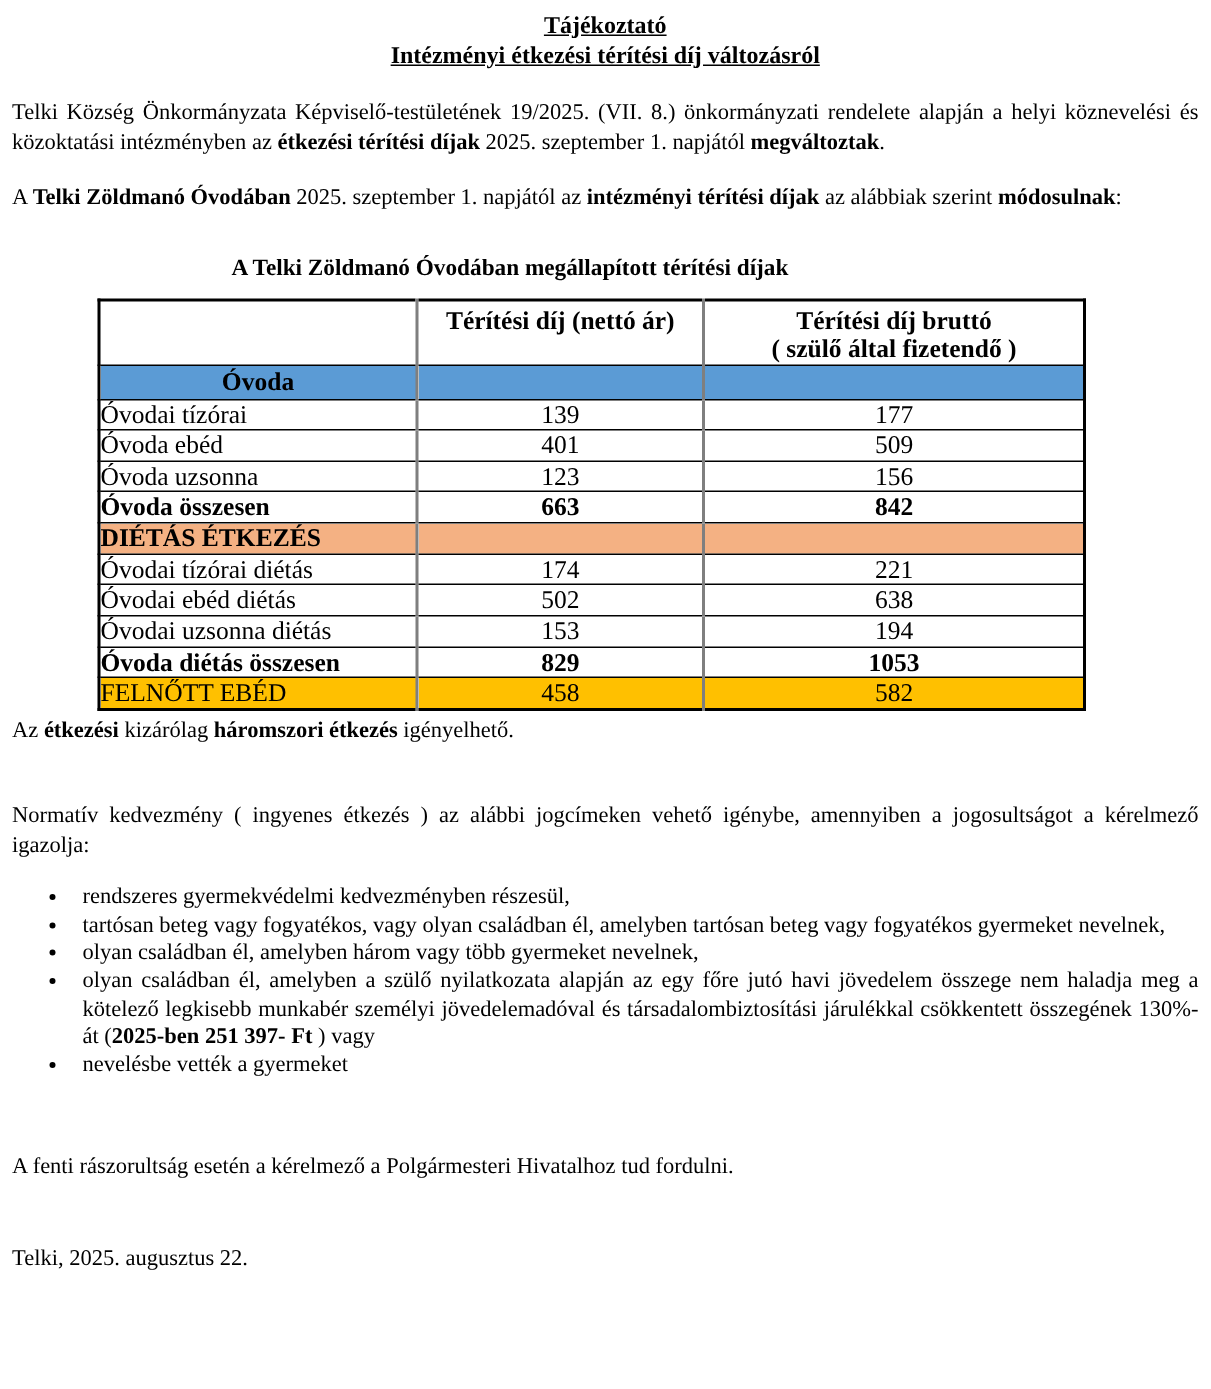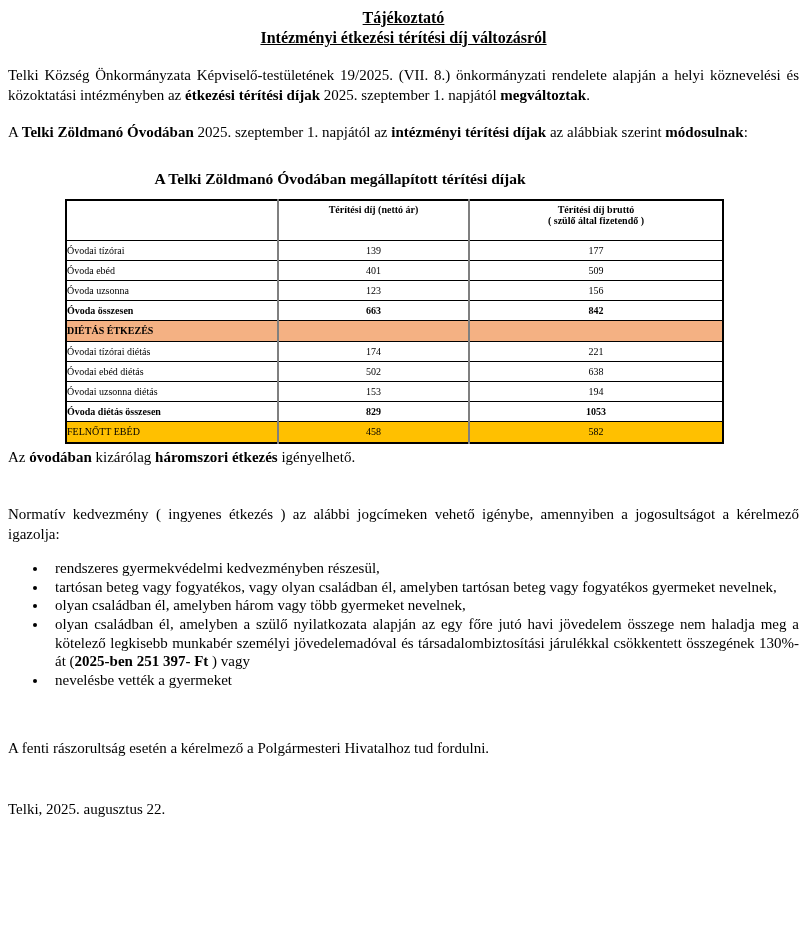--- a/index.html
+++ b/index.html
@@ -20,21 +20,21 @@
   .b { font-weight:bold; }
 
   .tbl-caption {
     margin-top:26px; width:664px; text-align:center;
     font-weight:bold; font-size:15.5px; line-height:1.3;
   }
 
   table.fees {
     border-collapse:collapse; margin:10px 0 0 57px;
     border:2px solid #000; table-layout:fixed; width:657px;
-    font-size:10px;
+    font-size:17px;
   }
   table.fees td, table.fees th {
     border-top:1px solid #000; border-bottom:1px solid #000;
     padding:0; line-height:1.15; vertical-align:middle;
     overflow:hidden; white-space:nowrap;
   }
   table.fees td + td, table.fees th + th { border-left:2px solid #7f7f7f; }
   table.fees th { font-weight:bold; text-align:center; vertical-align:top; padding-top:3px; }
   tr.r-header { height:41px; }
   tr.r-std    { height:20px; }
@@ -84,20 +84,25 @@
       </colgroup>
     <tbody>
         <tr class="r-header">
       <th></th>
       <th>Térítési díj (nettó ár)</th>
       <th>
         <div>Térítési díj bruttó</div>
         <div>( szülő által fizetendő )</div>
       </th>
     </tr>
+    <tr class="r-blue">
+      <td class="lbl">Óvoda</td>
+      <td class="val"></td>
+      <td class="val"></td>
+    </tr>
     <tr class="r-std">
       <td class="lbl">Óvodai tízórai</td>
       <td class="val">139</td>
       <td class="val">177</td>
     </tr>
     <tr class="r-std">
       <td class="lbl">Óvoda ebéd</td>
       <td class="val">401</td>
       <td class="val">509</td>
     </tr>
@@ -137,21 +142,21 @@
       <td class="val">1053</td>
     </tr>
     <tr class="r-gold">
       <td class="lbl">FELNŐTT EBÉD</td>
       <td class="val">458</td>
       <td class="val">582</td>
     </tr>
   </tbody>
     </table>
 
-  <p class="note"><span>Az </span><span class="b">óvodában</span><span> kizárólag </span><span class="b">háromszori étkezés</span><span> igényelhető.</span></p>
+  <p class="note"><span>Az </span><span class="b">étkezési</span><span> kizárólag </span><span class="b">háromszori étkezés</span><span> igényelhető.</span></p>
 
   <p class="para normativ">Normatív kedvezmény ( ingyenes étkezés ) az alábbi jogcímeken vehető igénybe, amennyiben a jogosultságot a kérelmező igazolja:</p>
 
   <ul class="benefits">
     <li>rendszeres gyermekvédelmi kedvezményben részesül,</li>
     <li>tartósan beteg vagy fogyatékos, vagy olyan családban él, amelyben tartósan beteg vagy fogyatékos gyermeket nevelnek,</li>
     <li>olyan családban él, amelyben három vagy több gyermeket nevelnek,</li>
     <li><span>olyan családban él, amelyben a szülő nyilatkozata alapján az egy főre jutó havi jövedelem összege nem haladja meg a kötelező legkisebb munkabér személyi jövedelemadóval és társadalombiztosítási járulékkal csökkentett összegének 130%-át (</span><span class="b">2025-ben 251 397- Ft</span><span> ) vagy</span></li>
     <li>nevelésbe vették a gyermeket</li>
   </ul>

